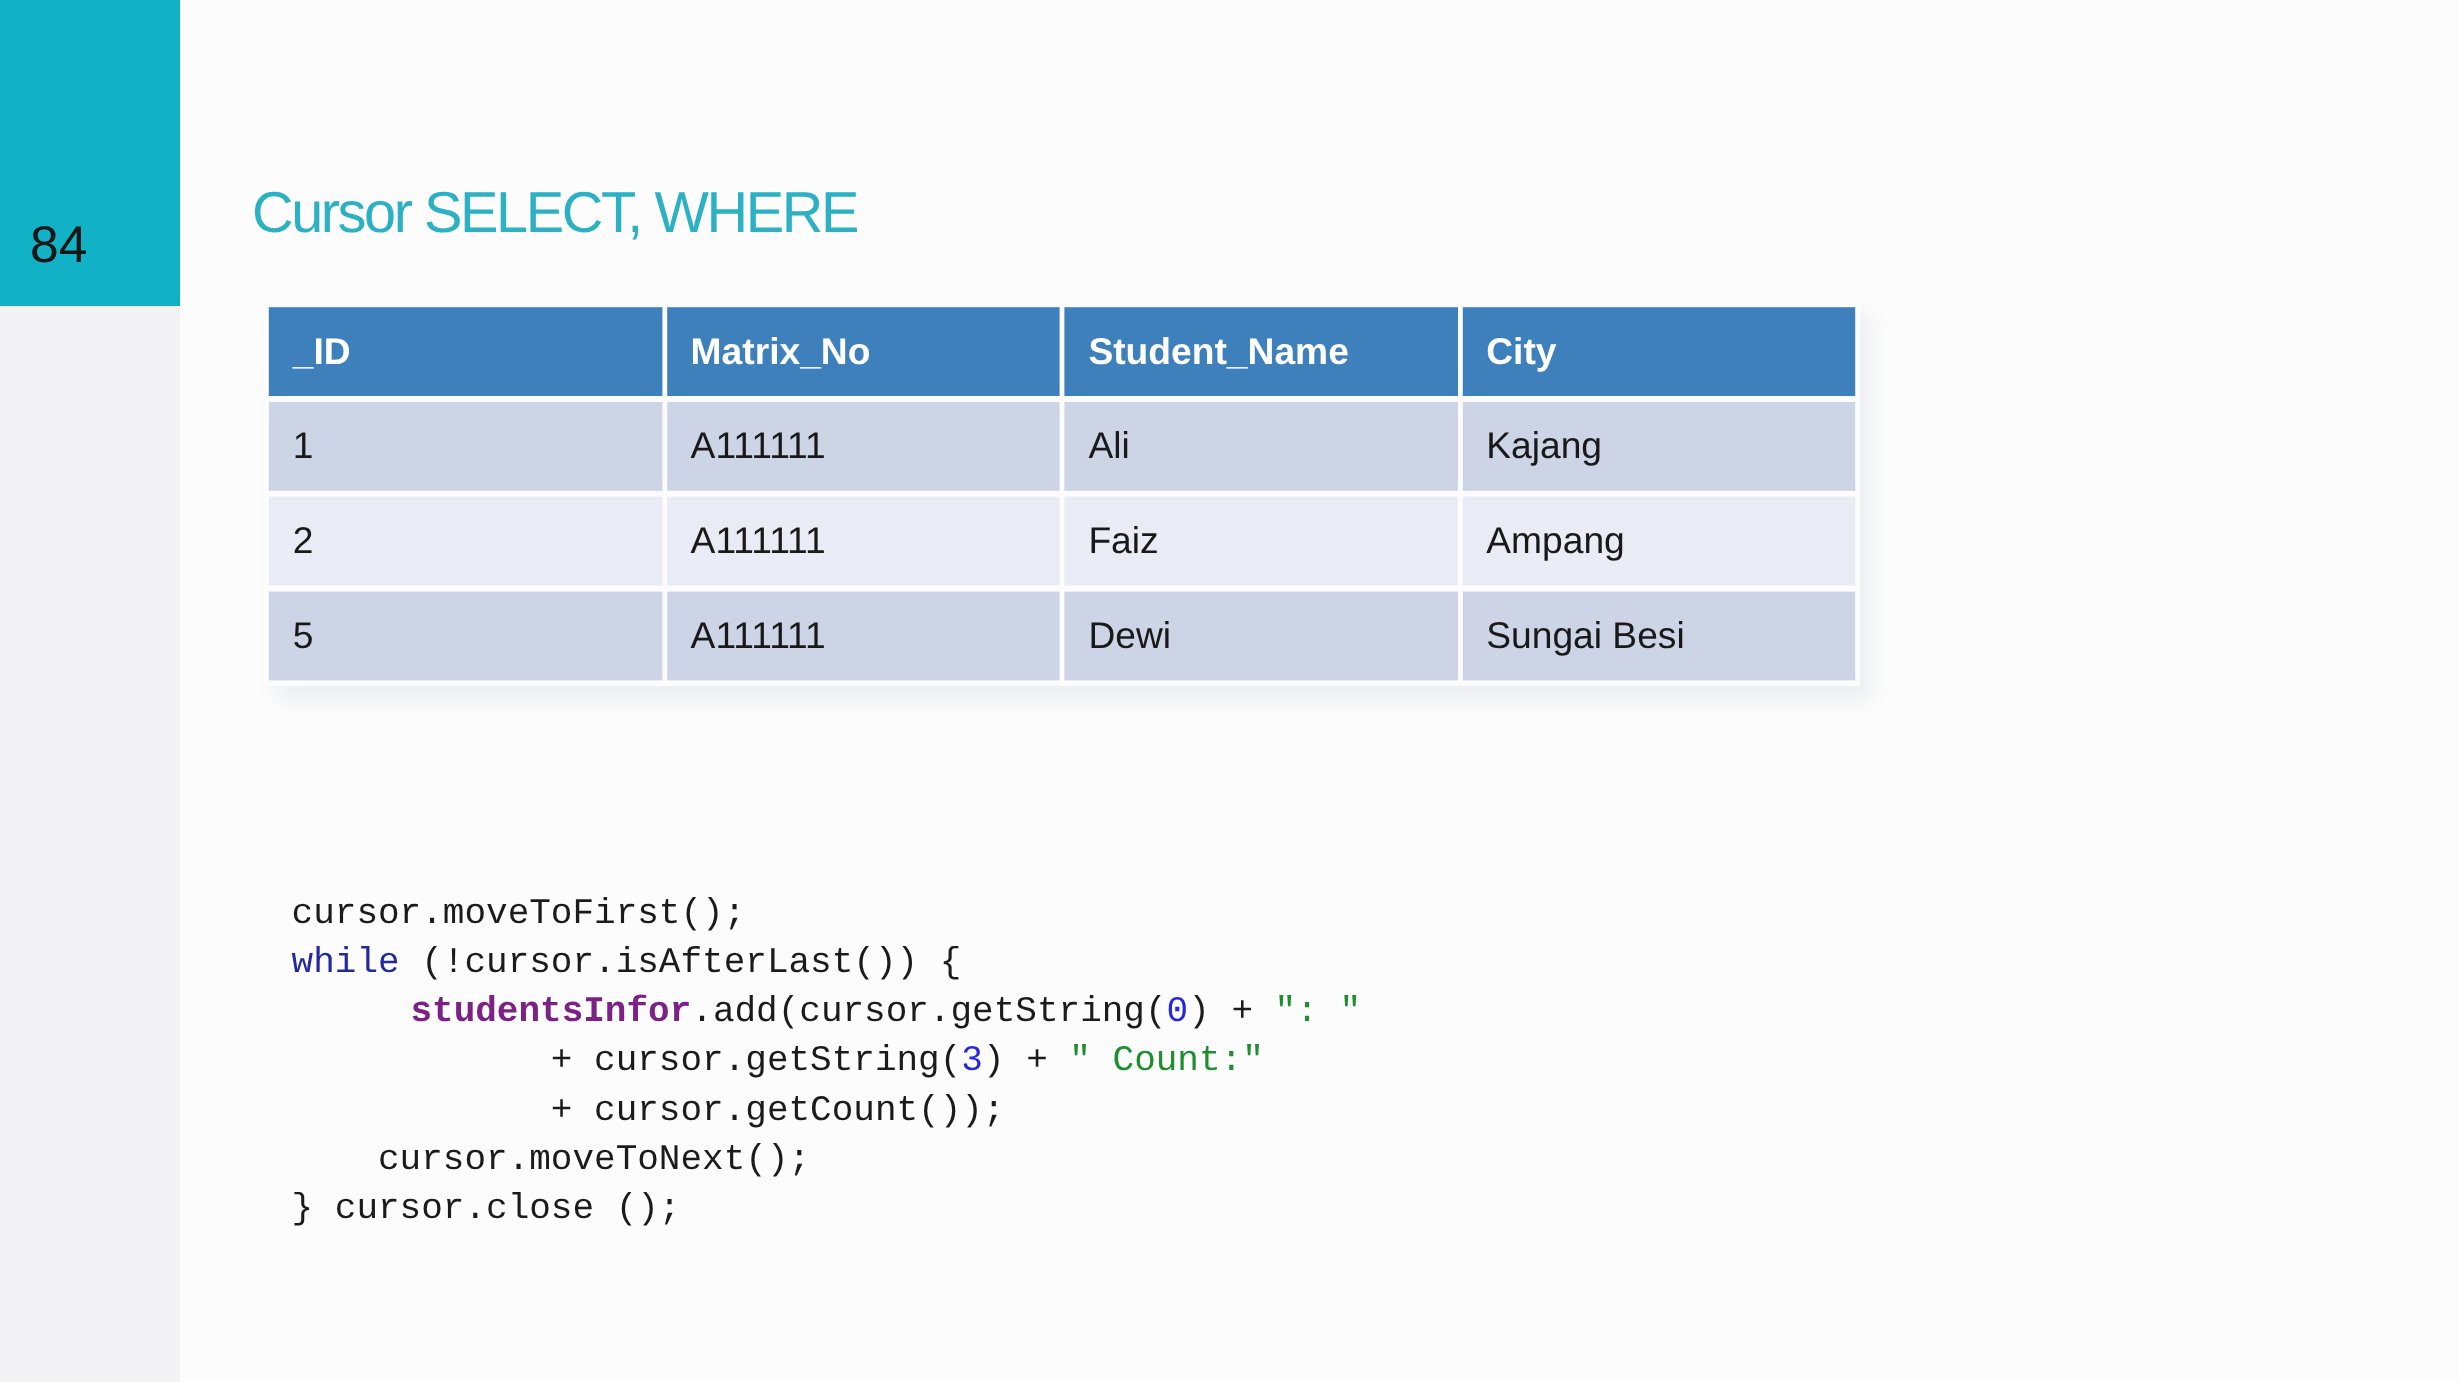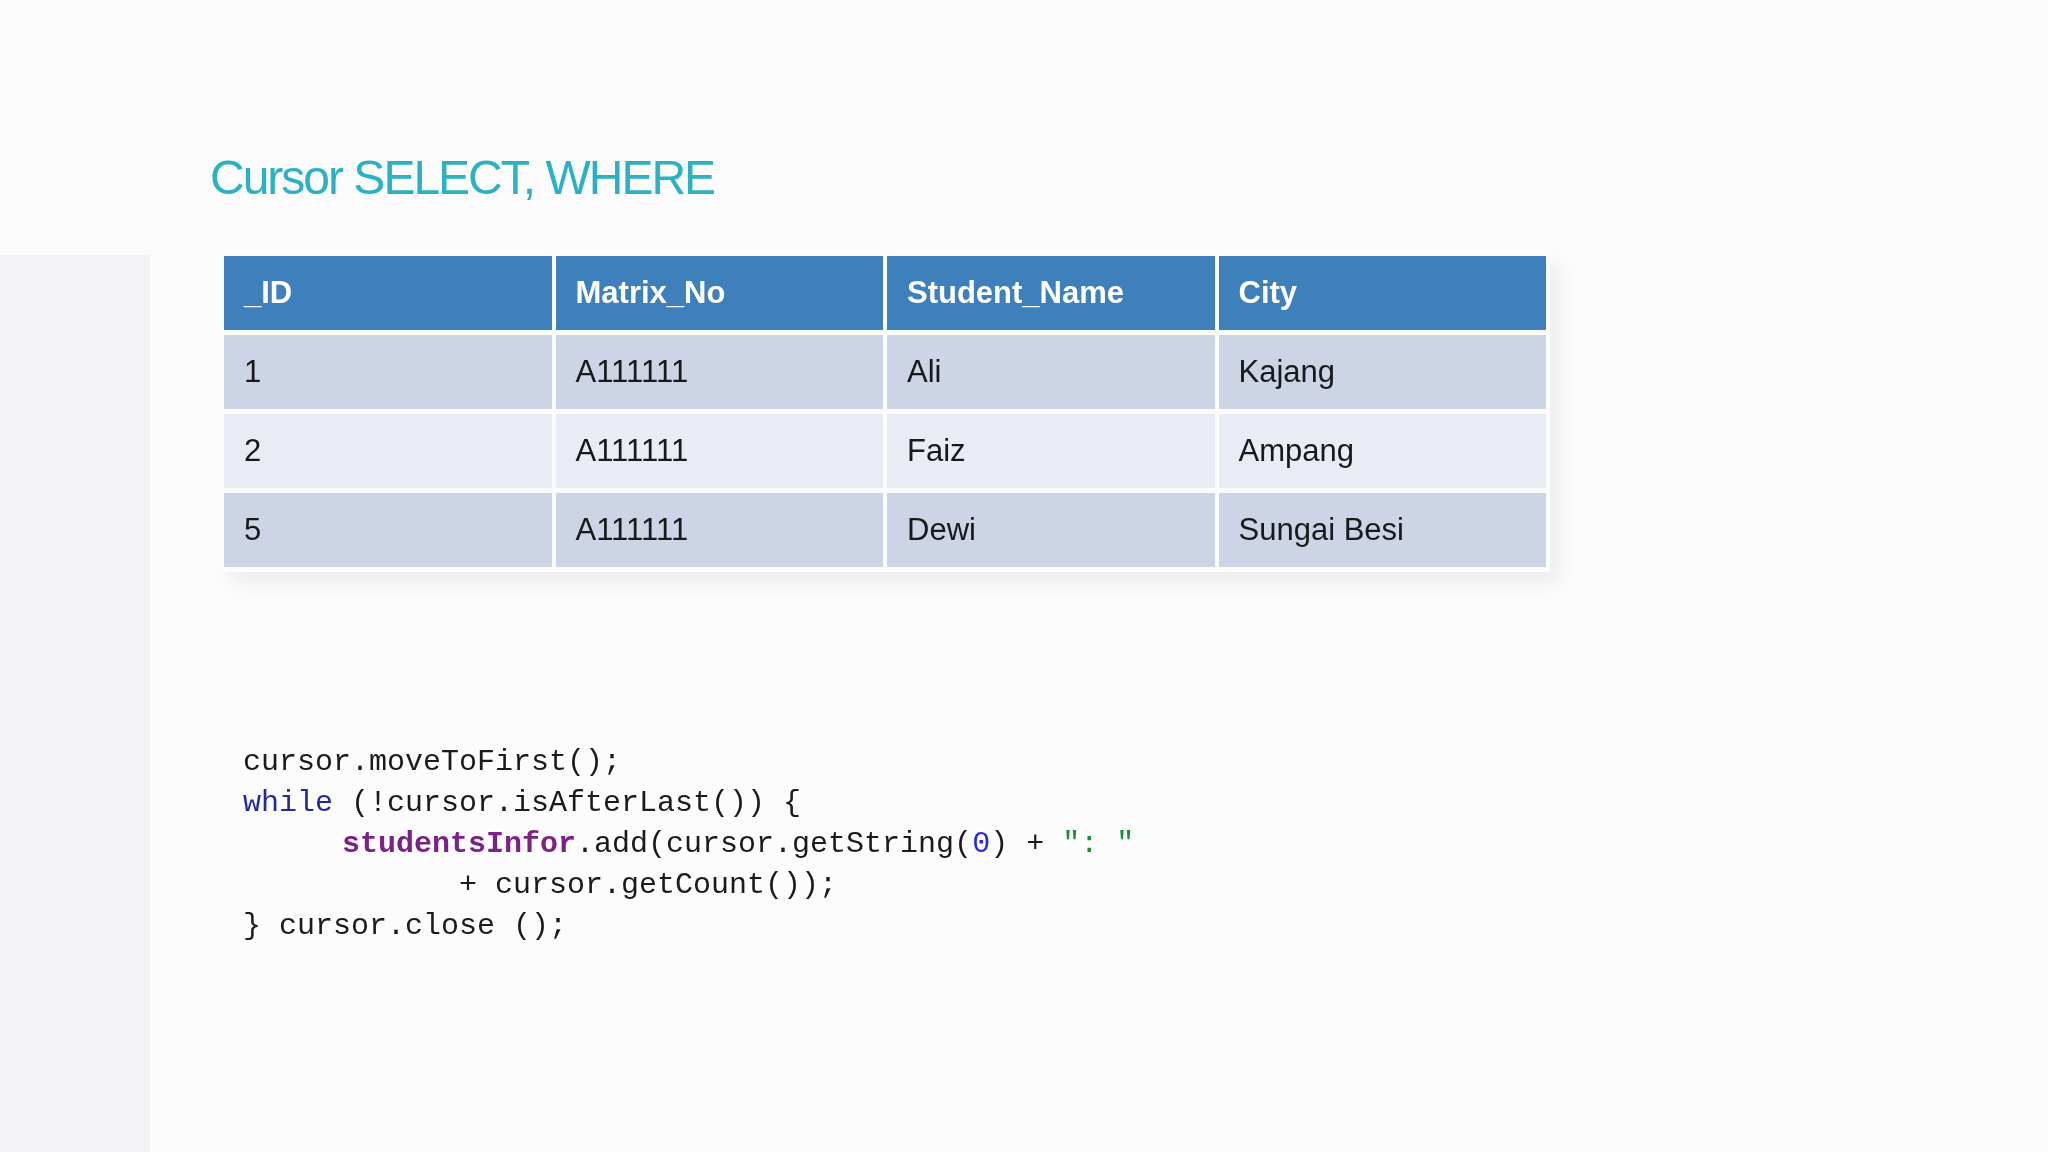--- a/index.html
+++ b/index.html
@@ -88,20 +88,23 @@
   .c-k { color: var(--code_keyword, #23299c); font-weight: normal; }
   .c-i { color: var(--code_identifier, #7c2287); font-weight: bold; margin-left: 27px; }
   .c-n { color: var(--code_number, #2727dd); }
   .c-s { color: var(--code_string, #1e8e2e); }
 </style>
 </head>
 <body>
 
 <div class="slide">
 
+  <div class="accent-block">
+    <div class="page-number">84</div>
+  </div>
 
   <div class="left-strip"></div>
 
   <h1 class="title">Cursor SELECT, WHERE</h1>
 
   <table class="students">
     <thead>
       <tr id="header-row">
           <th>_ID</th>
           <th>Matrix_No</th>
@@ -128,17 +131,19 @@
           <td>Dewi</td>
           <td>Sungai Besi</td>
         </tr>
       </tbody>
   </table>
 
   <div class="code-block" id="code-block">
       <div class="code-line"><span class="c-d">cursor.moveToFirst();</span></div>
       <div class="code-line"><span class="c-k">while</span><span class="c-d"> (!cursor.isAfterLast()) {</span></div>
       <div class="code-line"><span class="c-d">    </span><span class="c-i">studentsInfor</span><span class="c-d">.add(cursor.getString(</span><span class="c-n">0</span><span class="c-d">) + </span><span class="c-s">″: ″</span></div>
+      <div class="code-line"><span class="c-d">            + cursor.getString(</span><span class="c-n">3</span><span class="c-d">) + </span><span class="c-s">″ Count:″</span></div>
       <div class="code-line"><span class="c-d">            + cursor.getCount());</span></div>
+      <div class="code-line"><span class="c-d">    cursor.moveToNext();</span></div>
       <div class="code-line"><span class="c-d">} cursor.close ();</span></div>
     </div>
 
 </div>
 
 </body></html>

